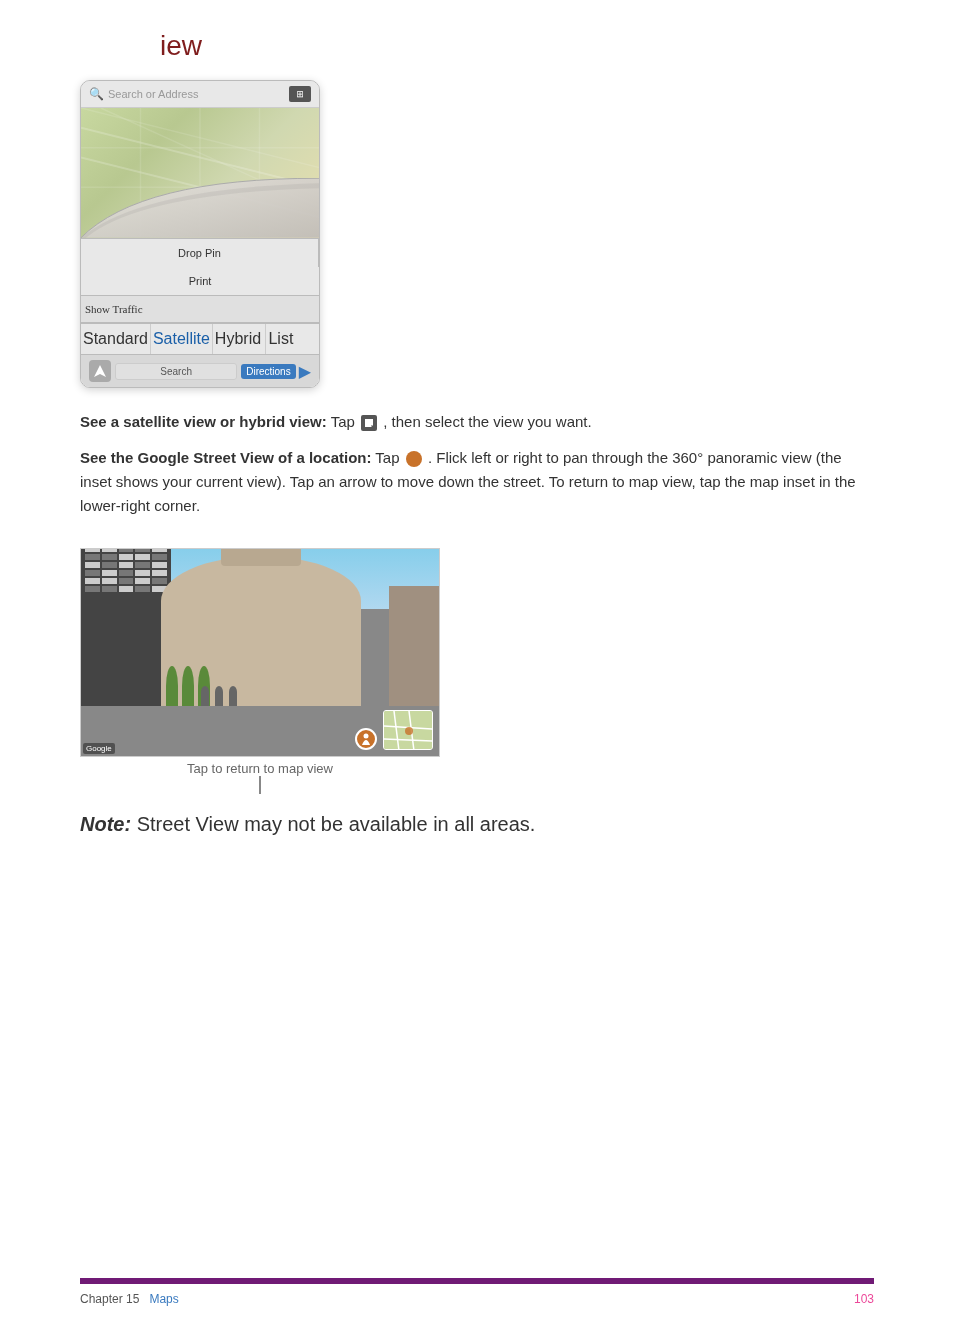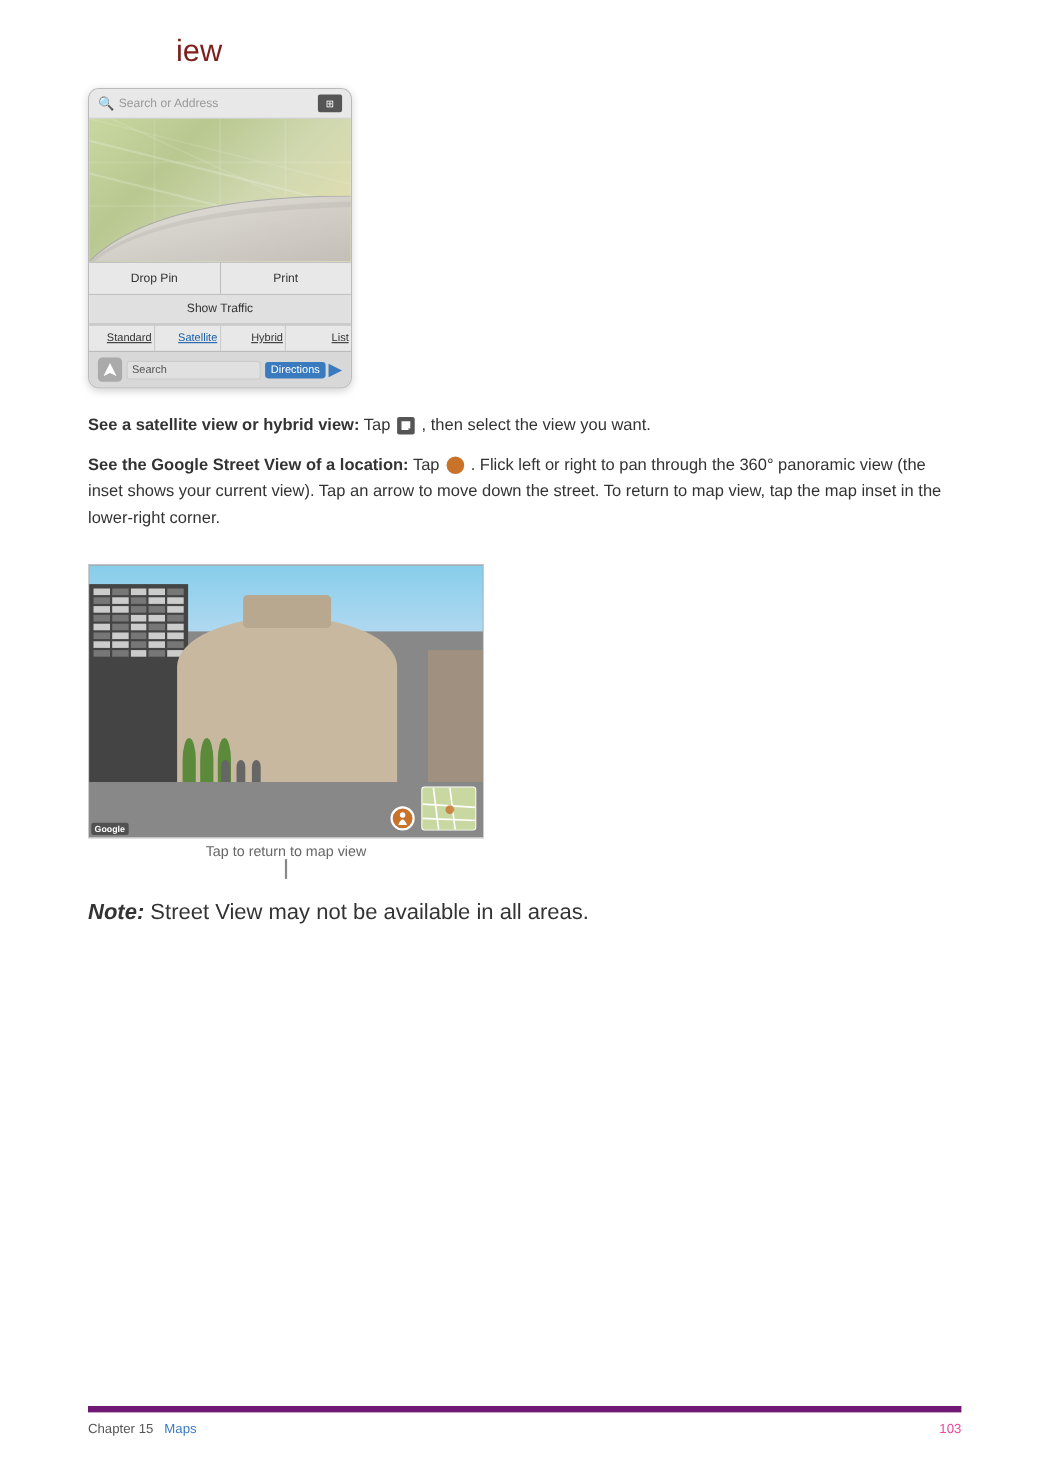--- a/index.html
+++ b/index.html
@@ -88,59 +88,59 @@
     }
 
     
     .mockup-bottom-panel {
       background: #e8e8e8;
     }
 
     .mockup-row-buttons {
       display: flex;
       border-top: 1px solid #bbb;
+      flex-direction: column;
     }
 
     .mockup-btn {
       flex: 1;
       text-align: center;
       padding: 8px 4px;
       font-size: 11px;
       color: #333;
       background: #e8e8e8;
       border: none;
       cursor: pointer;
     }
     .mockup-btn:not(:last-child) {
       border-right: 1px solid #bbb;
     }
 
     .mockup-show-traffic {
       width: 100%;
-      text-align: center;
       padding: 7px 4px;
       font-size: 11px;
       color: #333;
       background: #e0e0e0;
       border-top: 1px solid #bbb;
       border-bottom: 1px solid #bbb;
+      font-family: Liberation Serif, serif;
     }
 
     .mockup-view-tabs {
       display: flex;
       border-top: 1px solid #bbb;
       background: #e8e8e8;
     }
     .mockup-tab {
       flex: 1;
-      text-align: right;
+      text-align: left;
       padding: 6px 2px;
-      font-size: 10px;
+      font-size: 16px;
       color: #333;
-      text-decoration: underline;
     }
     .mockup-tab.active {
       color: #1a5fa8;
     }
     .mockup-tab:not(:last-child) {
       border-right: 1px solid #ccc;
     }
 
     
     .mockup-toolbar {
@@ -154,21 +154,21 @@
       width: 22px;
       height: 22px;
       background: #aaa;
       border-radius: 4px;
       display: flex;
       align-items: center;
       justify-content: center;
     }
     .toolbar-search {
       flex: 1;
-      text-align: left;
+      text-align: center;
       font-size: 10px;
       color: #555;
       background: #e0e0e0;
       border: 1px solid #ccc;
       border-radius: 3px;
       padding: 2px 4px;
       margin: 0 4px;
     }
 
     
@@ -189,26 +189,25 @@
 
     
     .street-view-container {
       margin: 18px 0 6px 0;
       position: relative;
       display: inline-block;
     }
 
     .street-view-image {
       width: 360px;
-      height: 249px;
+      height: 209px;
       background: #888;
       border: 1px solid #ccc;
       position: relative;
       overflow: hidden;
-      font-weight: bold;
     }
 
     
     .sv-sky {
       position: absolute;
       top: 0; left: 0; right: 0;
       height: 60px;
       background: linear-gradient(180deg, #87CEEB 0%, #b0d8f0 100%);
     }
     .sv-ground {

